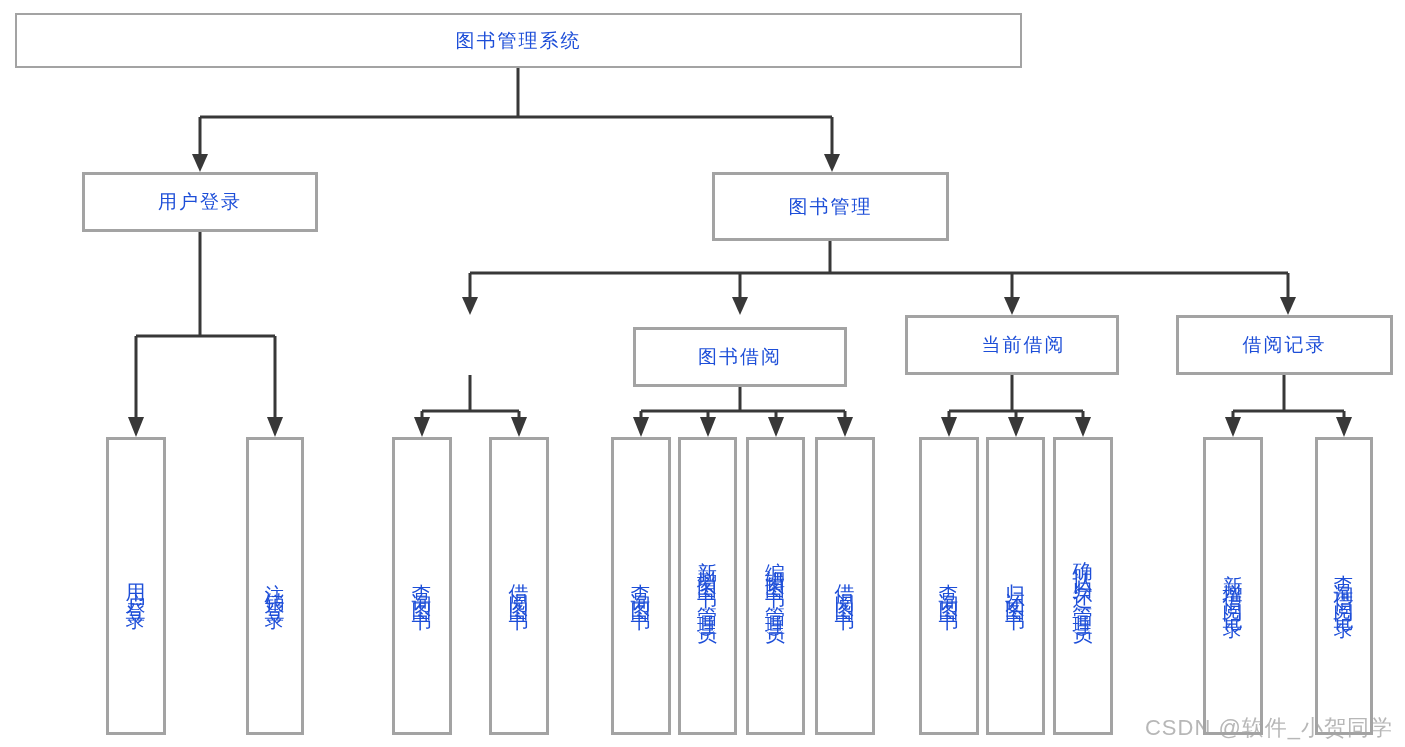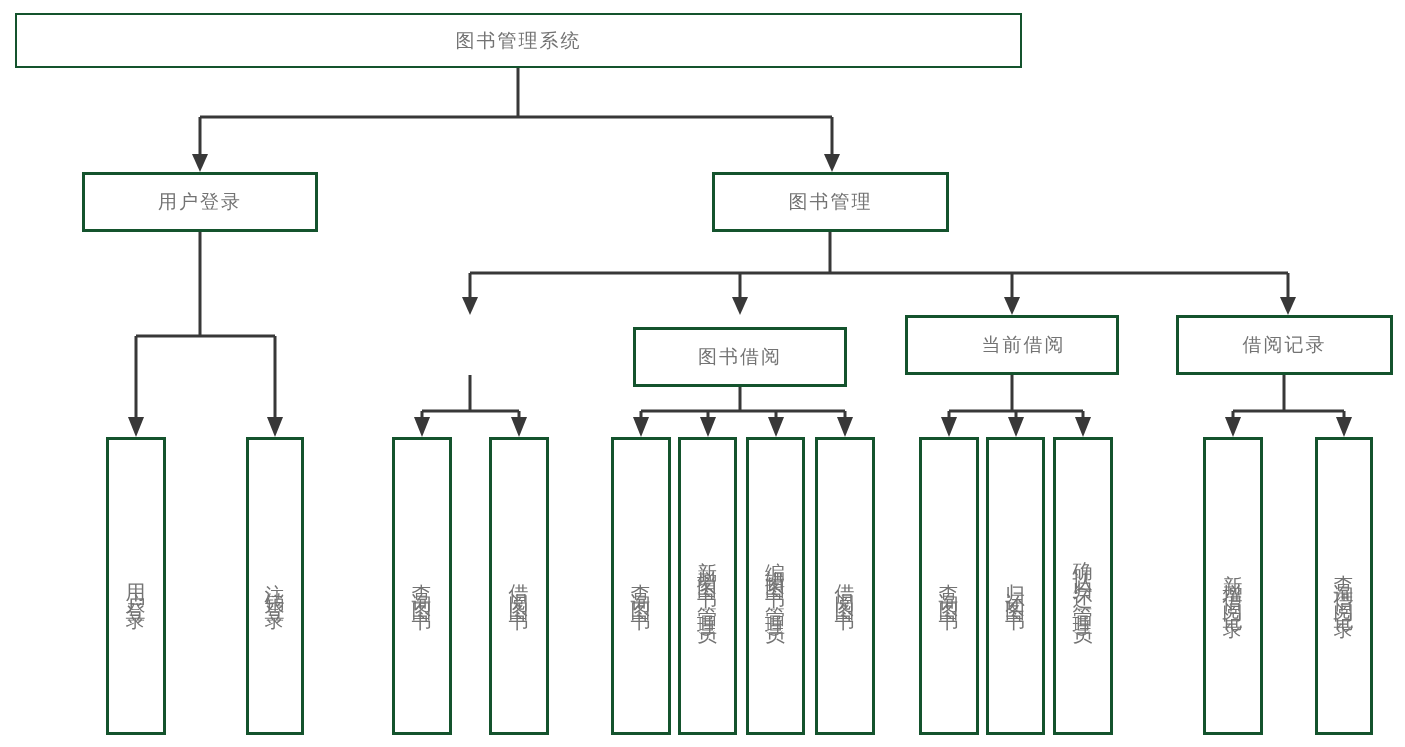--- a/index.html
+++ b/index.html
@@ -13,22 +13,22 @@
   }
   .connectors {
     position: absolute;
     left: 0; top: 0;
     width: 1405px; height: 747px;
   }
   .box {
     position: absolute;
     box-sizing: border-box;
     background: #ffffff;
-    border: 3px solid #14532d;
-    color: #737373;
+    border: 3px solid #a3a3a3;
+    color: #1d4ed8;
     display: flex;
     align-items: center;
     justify-content: center;
     text-align: center;
   }
   .hbox {
     font-size: 19px;
     letter-spacing: 2px;
     font-weight: 400;
   }
@@ -113,21 +113,21 @@
       <polygon points="1008,417 1024,417 1016,437"></polygon>
       <polygon points="1075,417 1091,417 1083,437"></polygon>
       <polygon points="1225,417 1241,417 1233,437"></polygon>
       <polygon points="1336,417 1352,417 1344,437"></polygon>
     </g>
   </svg>
 
   <div class="box hbox root-box" style="left:15px; top:13px; width:1007px; height:55px;">图书管理系统</div>
 
   <div class="box hbox" style="left:82px; top:172px; width:236px; height:60px;">用户登录</div>
-  <div class="box hbox" style="left:712px; top:172px; width:237px; height:60px;">图书管理</div>
+  <div class="box hbox" style="left:712px; top:172px; width:237px; height:69px;">图书管理</div>
 
   <div class="box hbox" style="left:633px; top:327px; width:214px; height:60px;">图书借阅</div>
   <div class="box hbox" style="left:905px; top:315px; width:214px; height:60px;padding-left:23px;">当前借阅</div>
   <div class="box hbox" style="left:1176px; top:315px; width:217px; height:60px;">借阅记录</div>
 
   <div class="box vbox" style="left:106px; width:60px;">用户登录</div>
   <div class="box vbox" style="left:246px; width:58px;">注销登录</div>
 
   <div class="box vbox" style="left:392px; width:60px;">查询图书</div>
   <div class="box vbox" style="left:489px; width:60px;">借阅图书</div>
@@ -137,14 +137,15 @@
   <div class="box vbox" style="left:746px; width:59px;">编辑图书（管理员）</div>
   <div class="box vbox" style="left:815px; width:60px;">借阅图书</div>
 
   <div class="box vbox" style="left:919px; width:60px;">查询图书</div>
   <div class="box vbox" style="left:986px; width:59px;">归还图书</div>
   <div class="box vbox" style="left:1053px; width:60px;">确认归还（管理员）</div>
 
   <div class="box vbox" style="left:1203px; width:60px;">新增借阅记录</div>
   <div class="box vbox" style="left:1315px; width:58px;">查询借阅记录</div>
 
+  <div class="watermark">CSDN @软件_小贺同学</div>
 
 </div>
 
 </body></html>

